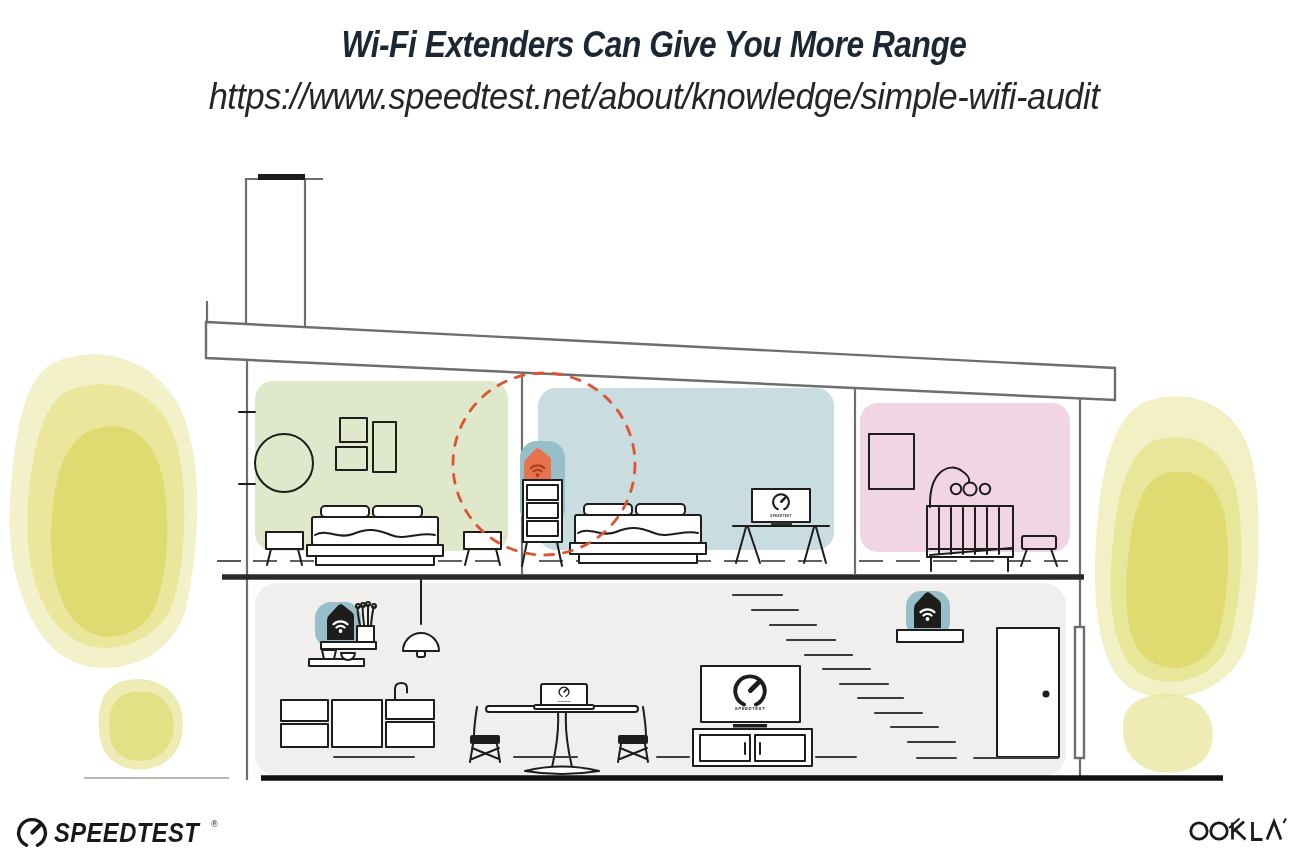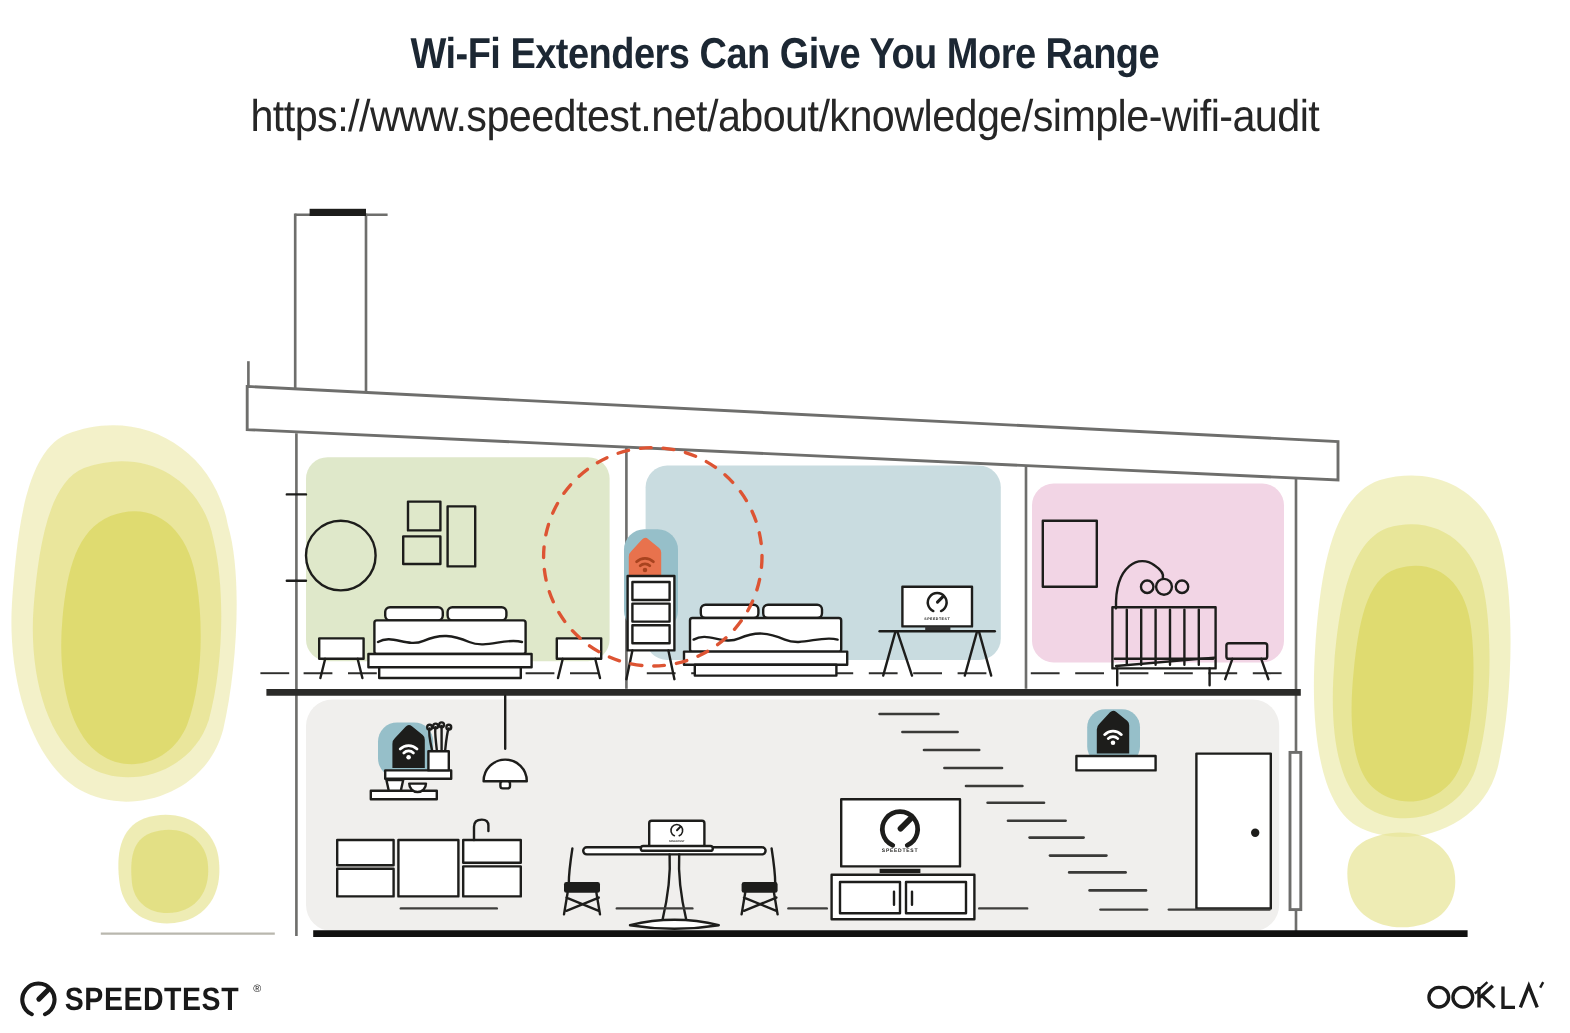--- a/index.html
+++ b/index.html
@@ -14,21 +14,21 @@
     --extender-orange:#e8724d;
     --wifi-orange-dark:#a8431f;
     --dashed-circle:#dd5433;
     --wc-light:#f0eebb;
     --wc-mid:#e7e494;
     --wc-core:#dcd865;
   }
   html,body{margin:0;padding:0;}
   body{width:1308px;height:861px;position:relative;overflow:hidden;background:#ffffff;
        font-family:"Liberation Sans", sans-serif;}
-  .stage{position:absolute;inset:0;width:1308px;height:861px;}
+  .stage{position:absolute;inset:0;width:1308px;height:861px;font-style:italic;}
   .header{position:absolute;top:24px;left:0;width:1308px;text-align:center;}
   .title{font-size:36px;font-weight:800;color:var(--title-text);letter-spacing:-.5px;
          transform:scaleX(.88);transform-origin:center;display:block;white-space:nowrap;}
   .url{margin-top:10px;font-size:37px;font-weight:400;color:#262626;letter-spacing:-.5px;
        transform:scaleX(.93);transform-origin:center;display:block;white-space:nowrap;}
   svg.scene{position:absolute;left:0;top:0;}
   
   .s  {stroke:var(--ink);fill:none;stroke-width:2;stroke-linecap:round;stroke-linejoin:round;}
   .sf {stroke:var(--ink);fill:#fff;stroke-width:2;stroke-linecap:round;stroke-linejoin:round;}
   .g  {stroke:var(--line-gray);fill:none;stroke-width:2.2;stroke-linecap:butt;}

